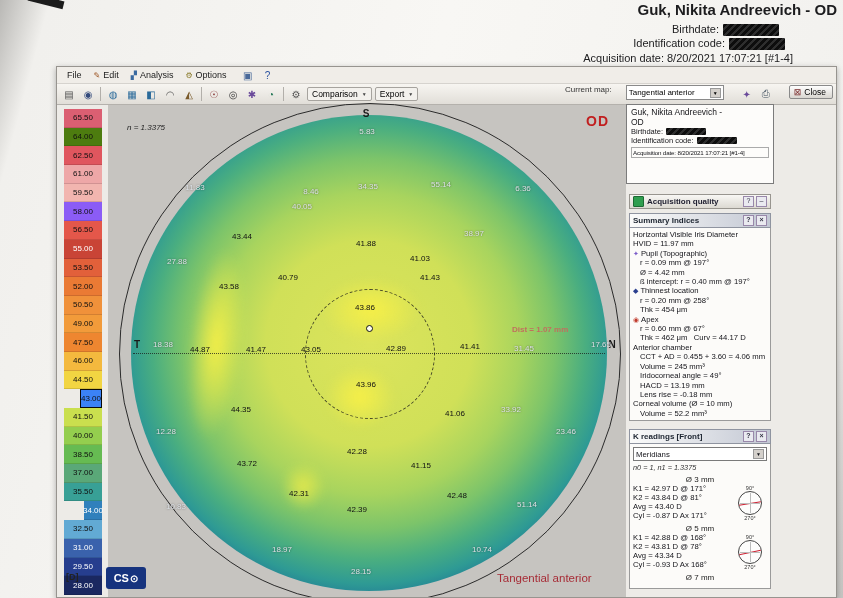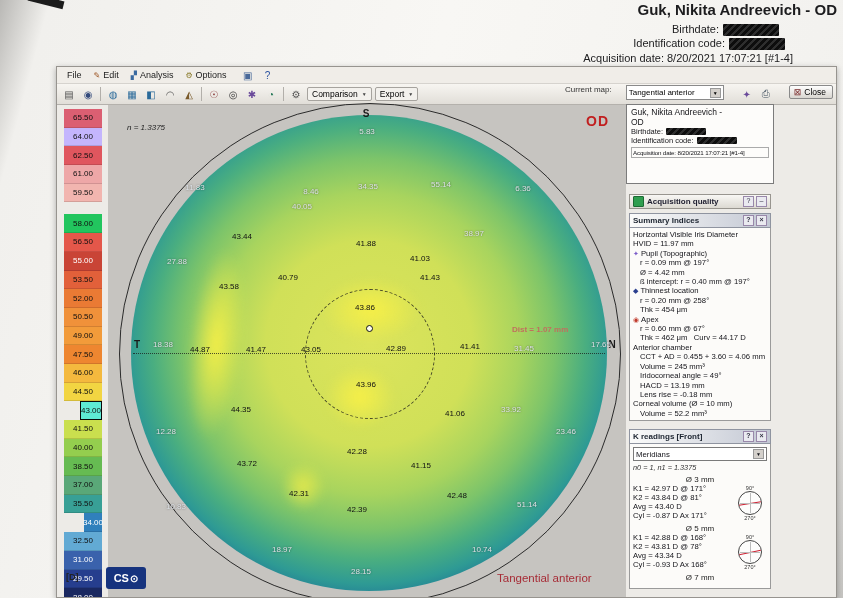--- a/index.html
+++ b/index.html
@@ -205,35 +205,35 @@
         </span>
       <div class="close-btn">
         <span class="close-ic">⊠</span>
         <span>Close</span>
       </div>
     </div>
   </div>
 
   <div class="scale">
       <div class="scale-row" style="background: rgb(219, 95, 114);">65.50</div>
-      <div class="scale-row" style="background: #c4b5fd;">64.00</div>
+      <div class="scale-row" style="background: #4d7c0f;">64.00</div>
       <div class="scale-row" style="background: rgb(224, 86, 94);">62.50</div>
       <div class="scale-row" style="background: rgb(238, 167, 167);">61.00</div>
       <div class="scale-row" style="background: rgb(242, 181, 175);">59.50</div>
-      <div class="scale-row" style="background: #22c55e; margin-top: 12px;">58.00</div>
+      <div class="scale-row" style="background: #8b5cf6;">58.00</div>
       <div class="scale-row" style="background: rgb(228, 87, 74);">56.50</div>
       <div class="scale-row" style="background: rgb(201, 68, 54); color: rgb(255, 255, 255);">55.00</div>
       <div class="scale-row" style="background: rgb(226, 96, 58);">53.50</div>
       <div class="scale-row" style="background: rgb(234, 122, 52);">52.00</div>
       <div class="scale-row" style="background: rgb(240, 145, 58);">50.50</div>
       <div class="scale-row" style="background: rgb(242, 155, 58);">49.00</div>
       <div class="scale-row" style="background: rgb(238, 134, 48);">47.50</div>
       <div class="scale-row" style="background: rgb(244, 185, 62);">46.00</div>
       <div class="scale-row" style="background: rgb(242, 213, 66);">44.50</div>
-      <div class="scale-row sel" style="background: #5eead4; margin-left: 16px;">43.00</div>
+      <div class="scale-row sel" style="background: #3b82f6; margin-left: 16px;">43.00</div>
       <div class="scale-row" style="background: rgb(202, 223, 78);">41.50</div>
       <div class="scale-row" style="background: rgb(148, 206, 78);">40.00</div>
       <div class="scale-row" style="background: rgb(102, 187, 82);">38.50</div>
       <div class="scale-row" style="background: rgb(90, 168, 120);">37.00</div>
       <div class="scale-row" style="background: rgb(56, 160, 150);">35.50</div>
       <div class="scale-row" style="background: rgb(48, 128, 188); color: rgb(255, 255, 255); margin-left: 20px;">34.00</div>
       <div class="scale-row" style="background: rgb(98, 170, 212);">32.50</div>
       <div class="scale-row" style="background: rgb(58, 98, 172); color: rgb(255, 255, 255);">31.00</div>
       <div class="scale-row" style="background: rgb(38, 62, 142); color: rgb(255, 255, 255);">29.50</div>
       <div class="scale-row" style="background: rgb(26, 40, 96); color: rgb(255, 255, 255);">28.00</div>

